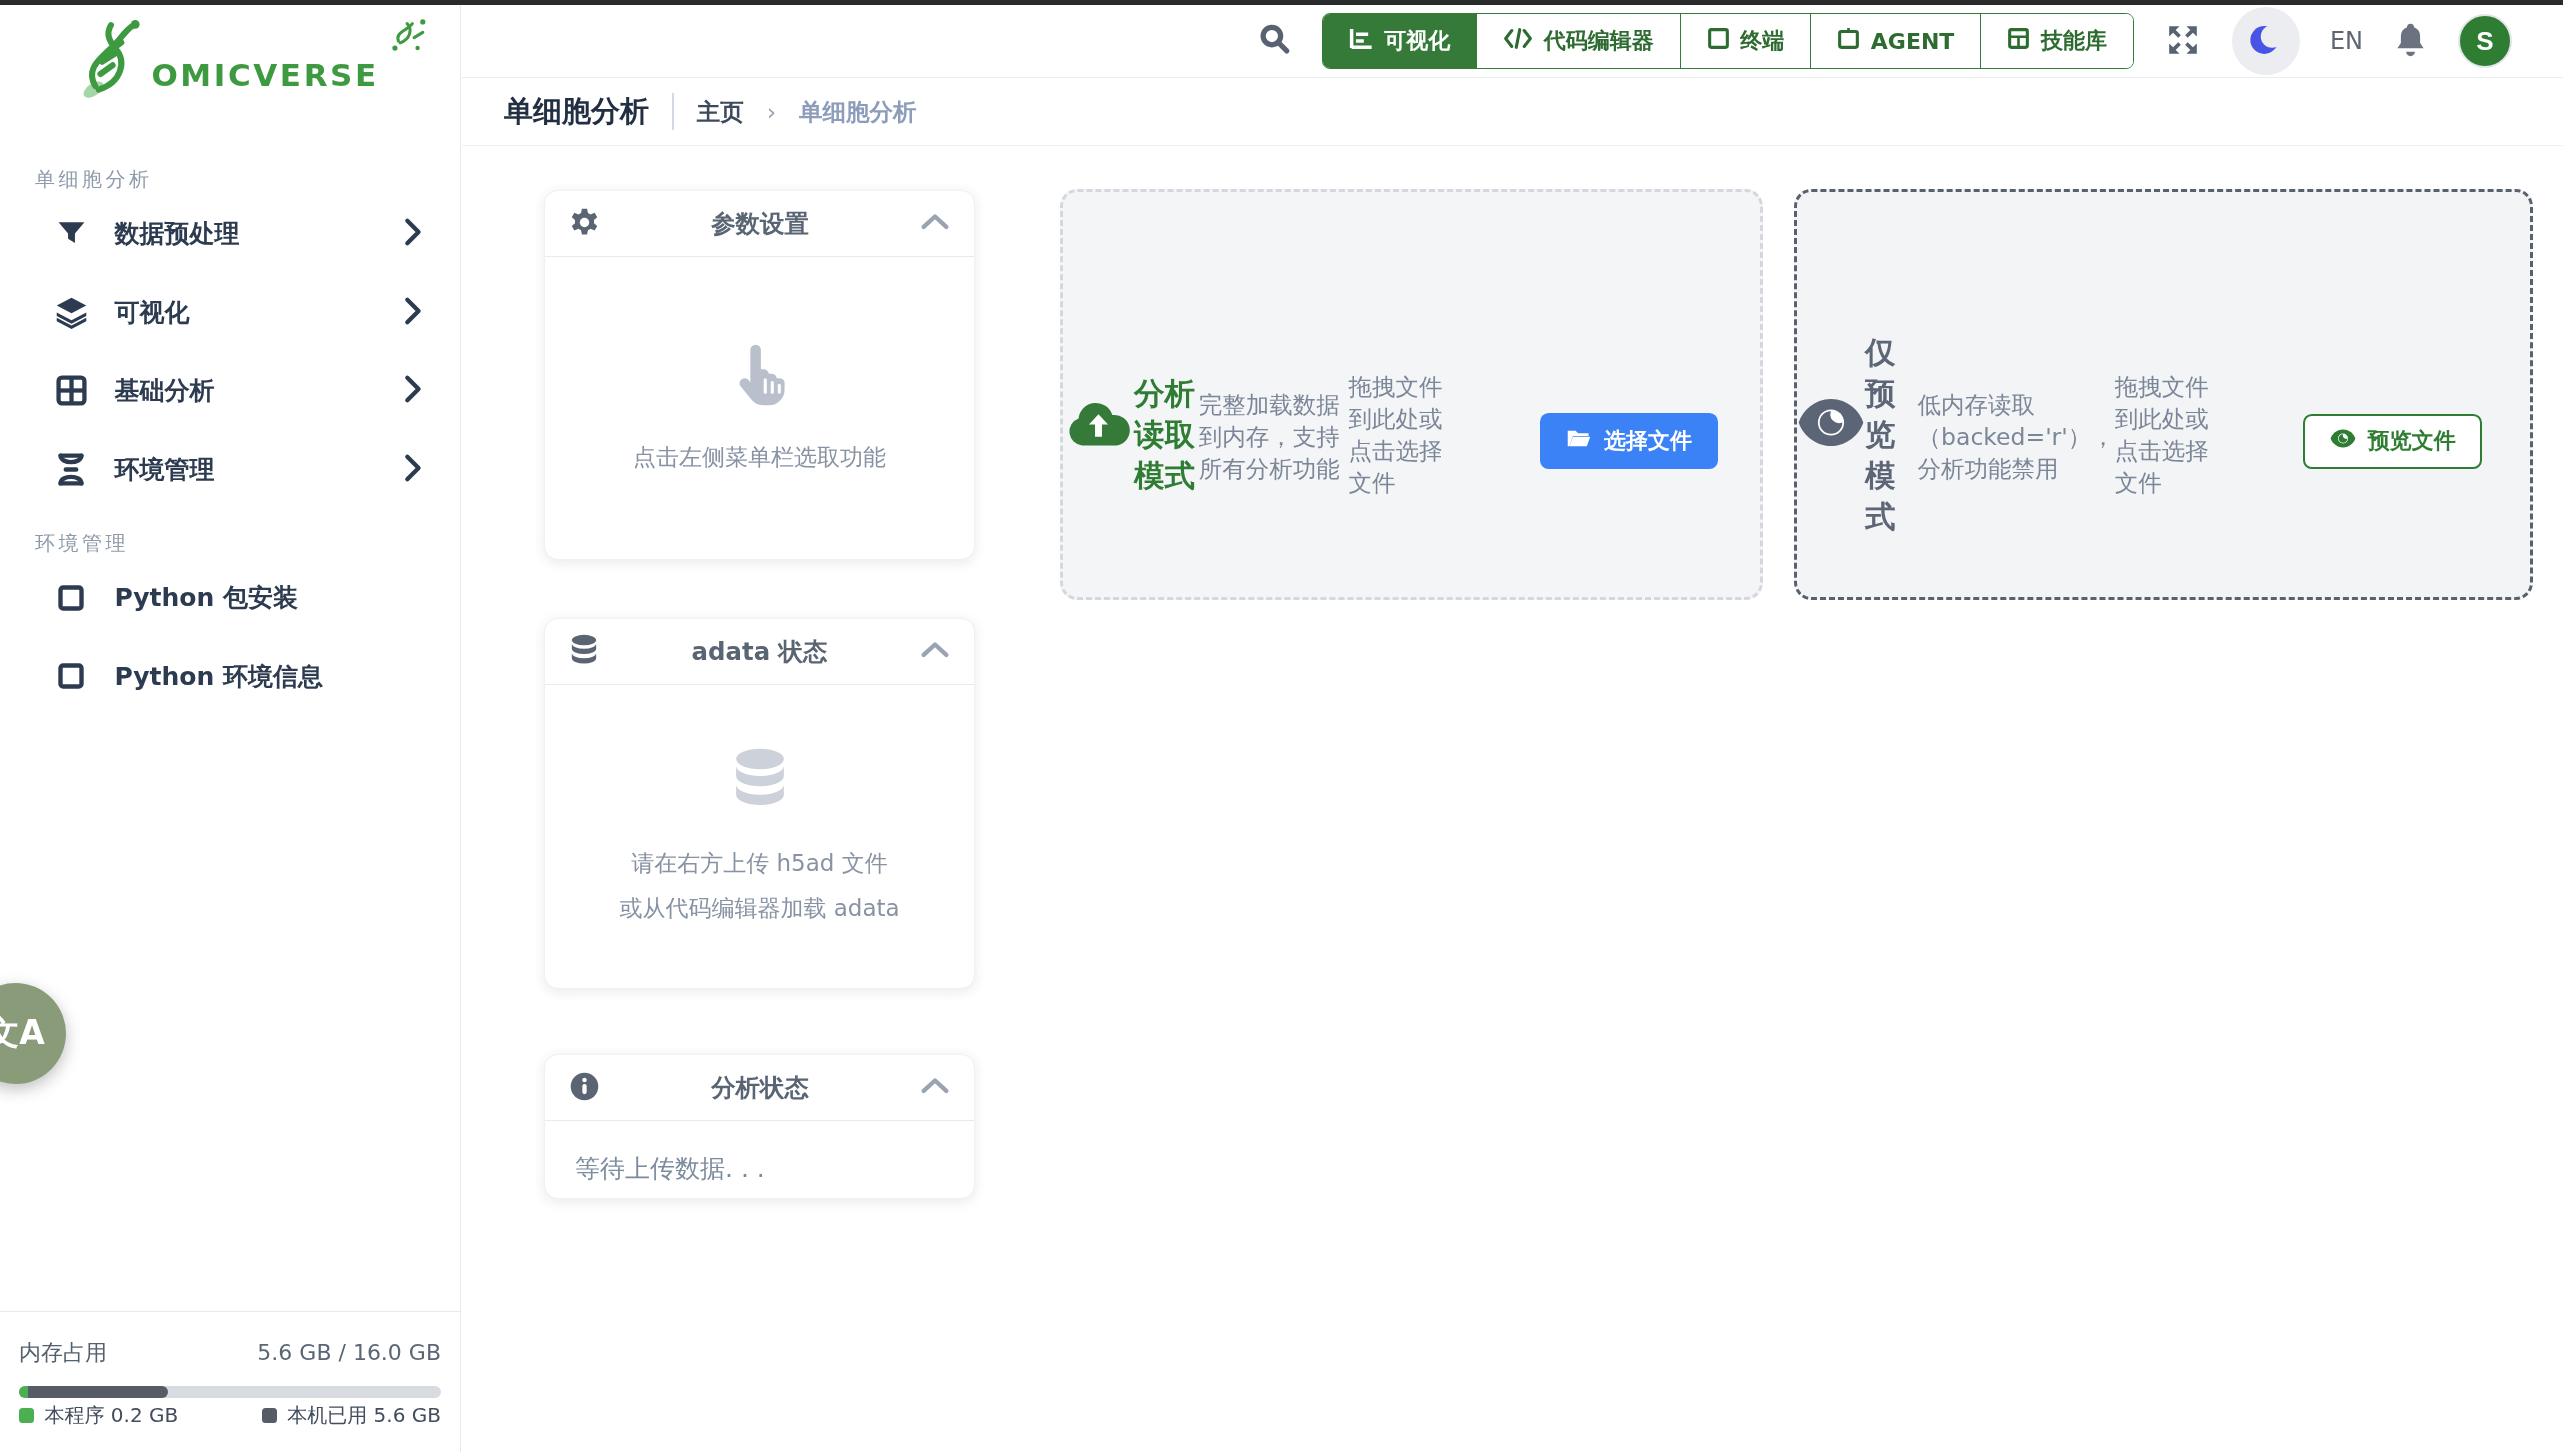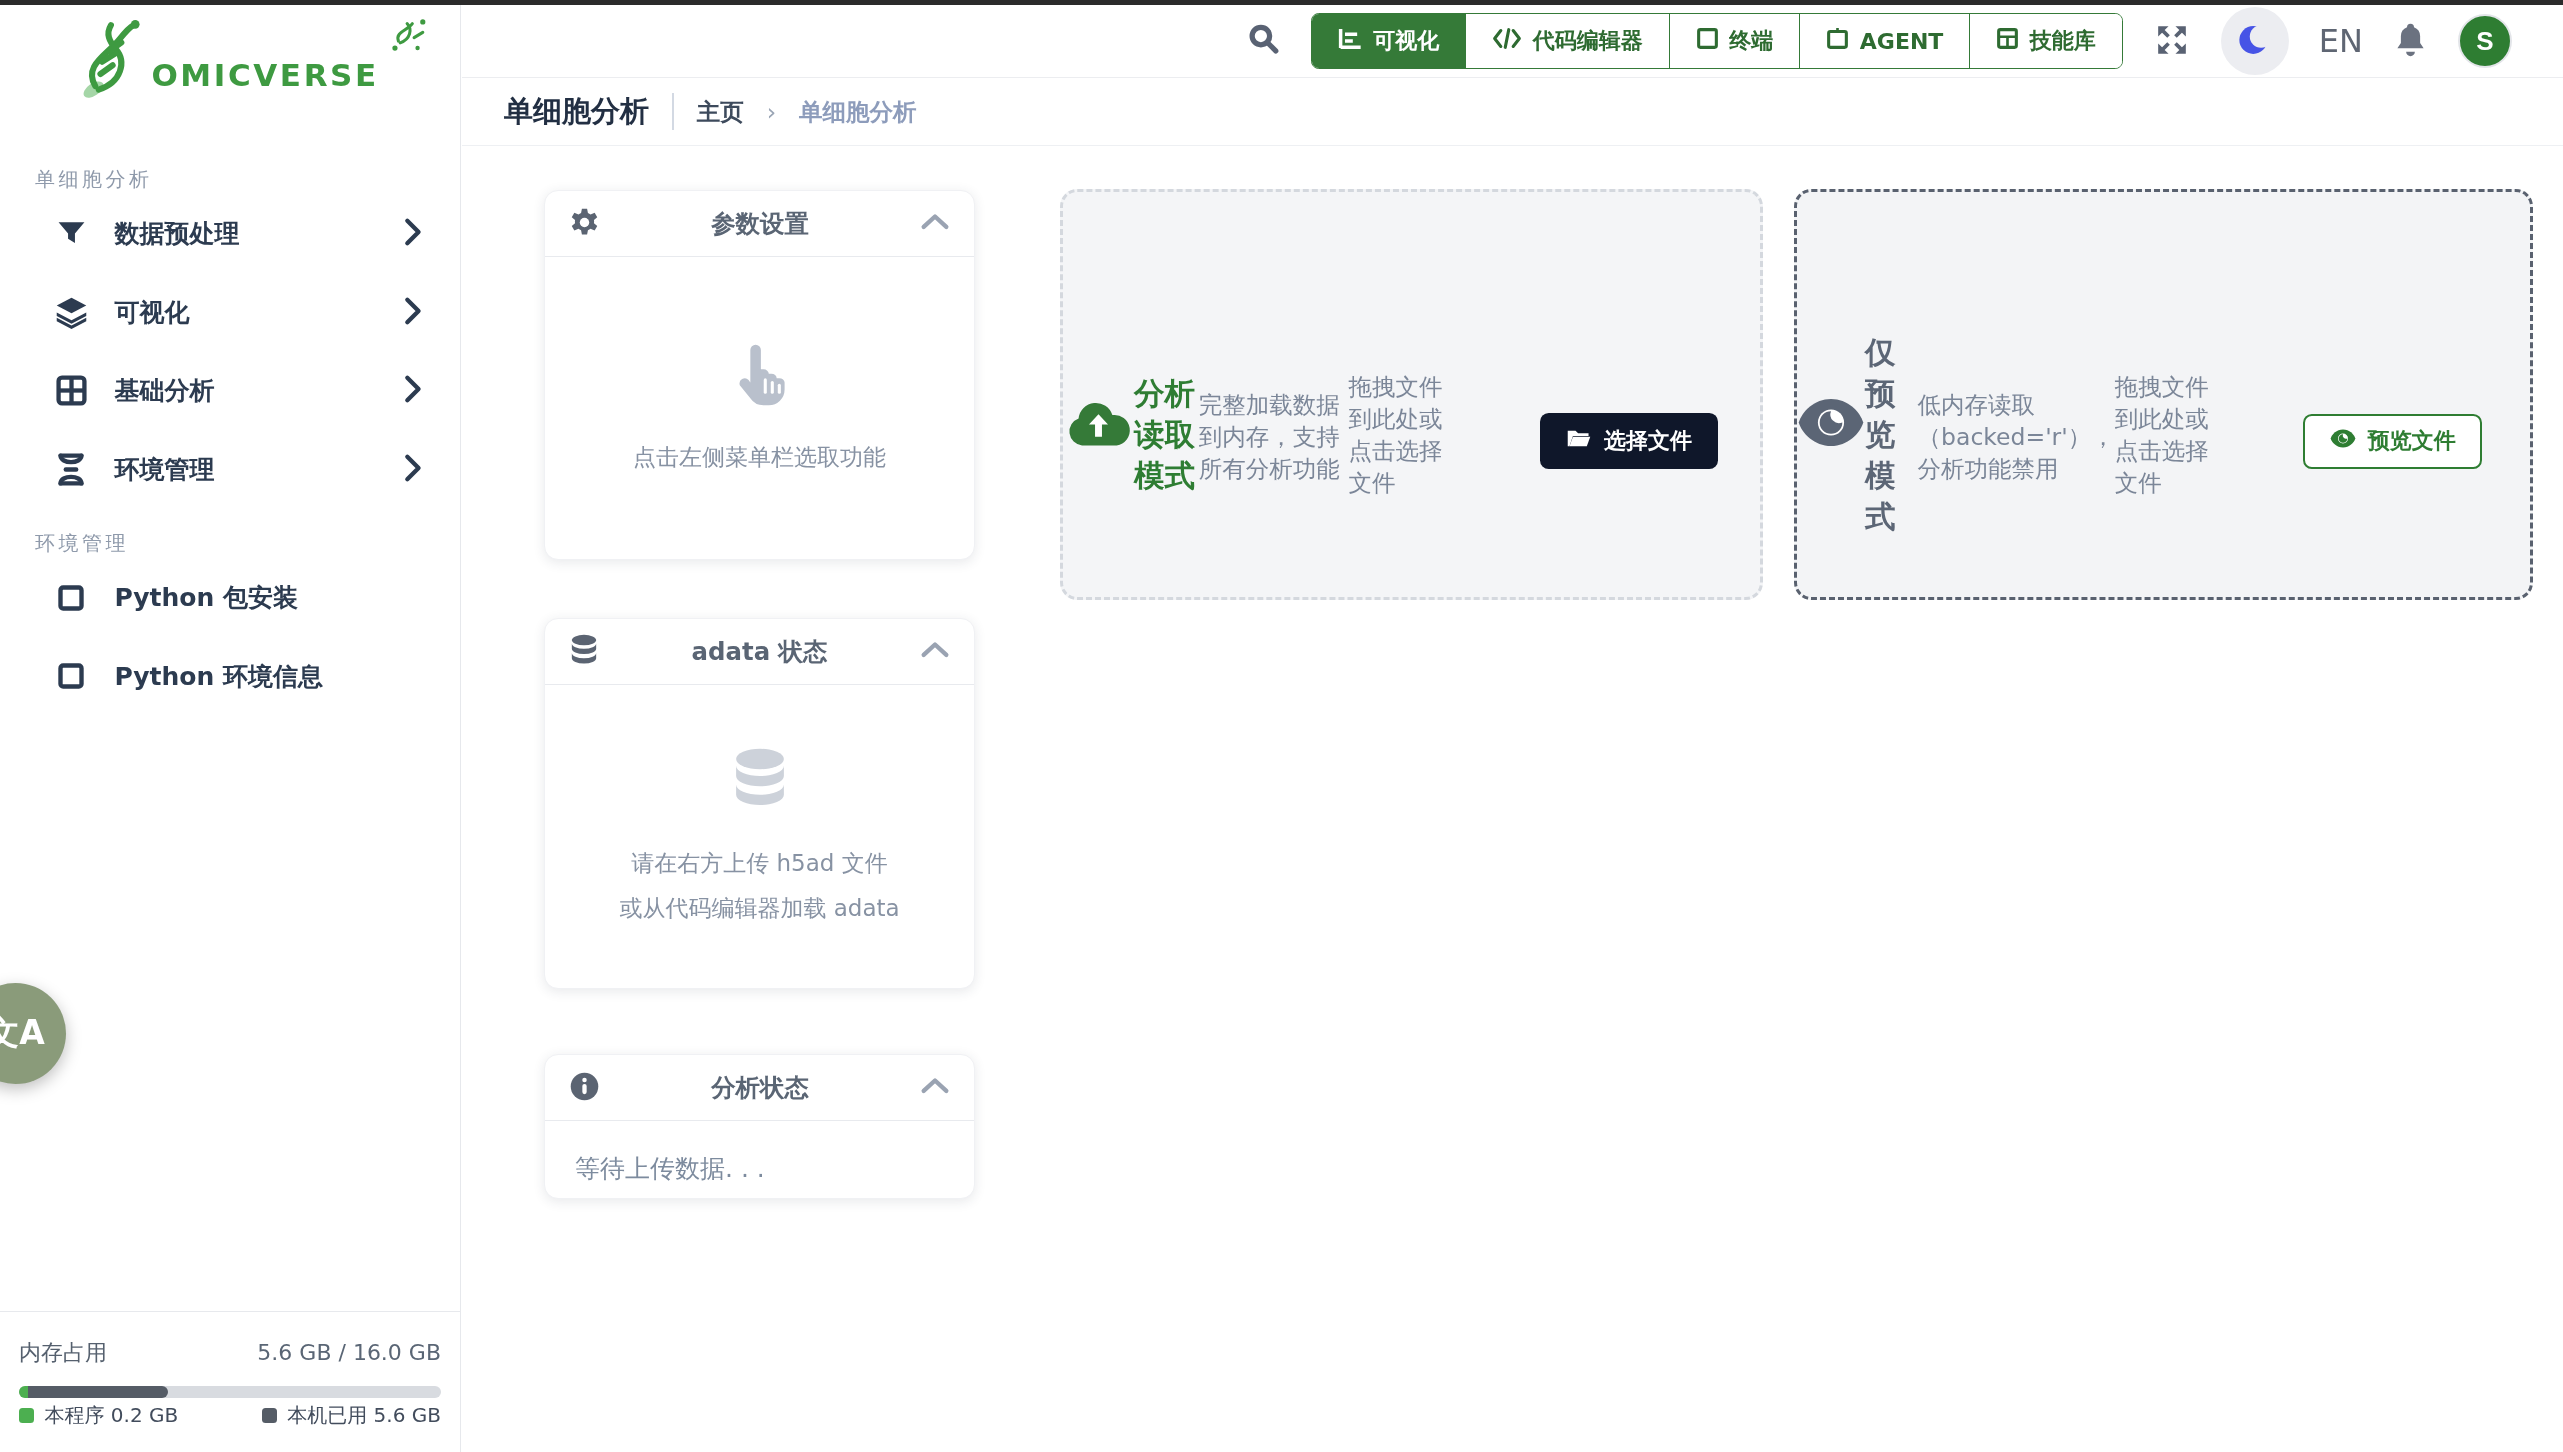--- a/index.html
+++ b/index.html
@@ -44,21 +44,21 @@
     gap:30px; padding-right:51px; z-index:9; }
   .icon-btn { background:none; border:none; cursor:pointer; display:flex; align-items:center; }
   .tab-group { display:flex; border:1.7px solid #357a38; border-radius:7.8px; overflow:hidden; height:56px; }
   .tab { display:flex; align-items:center; gap:10.5px; padding:0 26px; background:#fff; border:none;
     border-left:1.7px solid #357a38; font-size:22px; font-weight:600; color:#2e6b31; cursor:pointer;
     font-family:inherit; white-space:nowrap; }
   .tab:first-child { border-left:none; }
   .tab.active { background:#357a38; color:#fff; }
   .theme-toggle { width:68px; height:68px; border-radius:50%; background:#ecedf1; border:none;
     display:flex; align-items:center; justify-content:center; cursor:pointer; }
-  .lang { font-size:32px; color:#5f6673; cursor:pointer; }
+  .lang { font-size:24px; color:#5f6673; cursor:pointer; }
   .avatar { width:54px; height:54px; border-radius:50%; background:#2e7d32; color:#fff;
     font-size:26px; font-weight:bold; display:flex; align-items:center; justify-content:center;
     border:2.6px solid #e3e5e9; cursor:pointer; }
 
   
   .breadcrumb-bar { position:absolute; top:78px; left:462px; right:0; height:68px; background:#fff;
     border-bottom:0.9px solid #eef0f3; display:flex; align-items:center; padding-left:42px; gap:23px; z-index:8; }
   .page-title { font-size:29px; font-weight:bold; color:#222f43; }
   .bc-divider { width:1.7px; height:37px; background:#d3d9e3; }
   .bc-home { font-size:23.5px; font-weight:600; color:#3d4a5c; cursor:pointer; }
@@ -85,21 +85,21 @@
   .zone { position:absolute; top:43px; height:411px; border-radius:17.4px; background:#f4f5f7; }
   .zone.analysis { left:598px; width:703px; border:3.5px dashed #d4d8de; }
   .zone.preview  { left:1332px; width:739px; border:3.5px dashed #59616f; background:#f3f4f6; }
   .zone-inner { display:flex; flex-direction:row; align-items:center; padding-top:58px; height:100%; }
   .zone-title { font-size:30.5px; font-weight:bold; margin-top:23px; }
   .zone.analysis .zone-title { color:#2e7d33; }
   .zone.preview  .zone-title { color:#5c6676; }
   .zone-desc { font-size:23.5px; color:#7b8698; margin-top:26px; }
   .zone-hint { font-size:23.5px; color:#7b8698; margin-top:23px; }
   .zone-btn-row { width:100%; padding-left:75px; margin-top:35px; }
-  .btn-primary { display:inline-flex; align-items:center; gap:12.2px; background:#0f172a; color:#fff;
+  .btn-primary { display:inline-flex; align-items:center; gap:12.2px; background:#3b82f6; color:#fff;
     border:none; border-radius:8.7px; padding:13px 26px; font-size:22px; font-weight:600;
     font-family:inherit; cursor:pointer; }
   .btn-outline { display:inline-flex; align-items:center; gap:12.2px; background:#fff; color:#2e7d32;
     border:2.6px solid #2e7d32; border-radius:8.7px; padding:10.5px 24.4px; font-size:22px; font-weight:600;
     font-family:inherit; cursor:pointer; }
 
   .float-translate { position:absolute; left:-35px; top:983px; width:101px; height:101px; border-radius:50%;
     background:#8a9b7a; color:#fff; border:none; font-size:33px; font-weight:600; font-family:inherit;
     display:flex; align-items:center; justify-content:center; box-shadow:0 5.2px 15.7px rgba(0,0,0,.25);
     cursor:pointer; z-index:40; }

